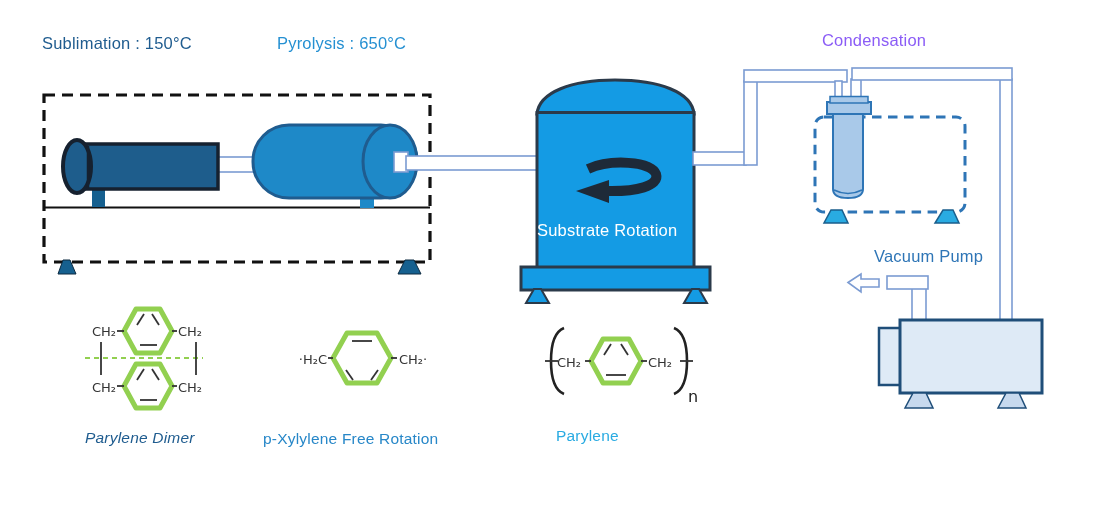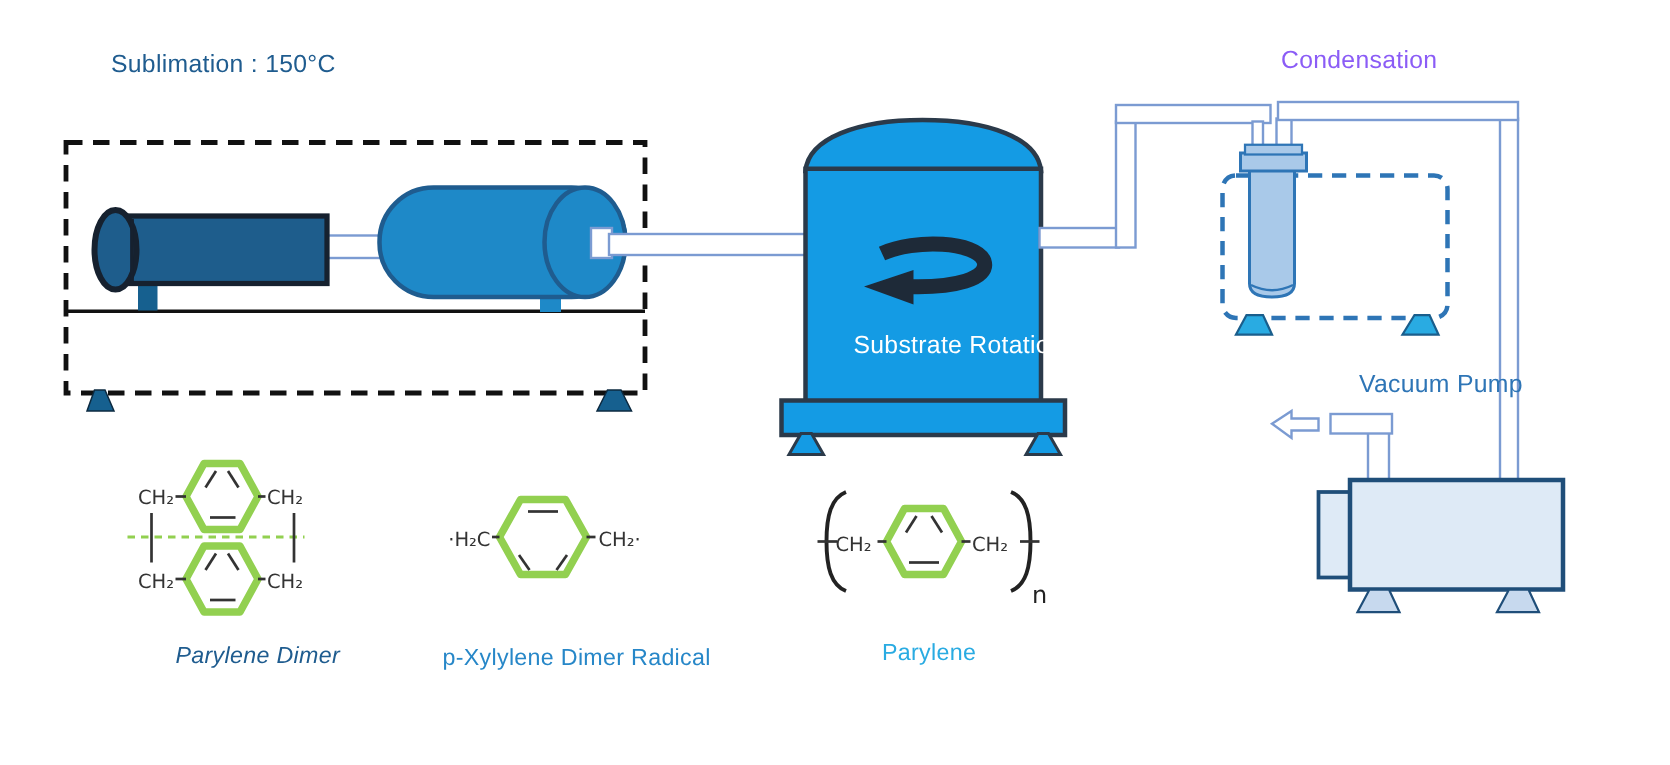--- a/index.html
+++ b/index.html
@@ -1,18 +1,18 @@
 <!DOCTYPE html>
 <html><head>
 <meta charset="utf-8">
 <style>
   html,body{margin:0;padding:0;background:#fff;}
   #stage{position:relative;width:1113px;height:510px;background:#fff;overflow:hidden;
          font-family:"Liberation Sans","DejaVu Sans",sans-serif;}
-  .lbl{position:absolute;white-space:nowrap;font-size:16.5px;letter-spacing:.2px;margin-left:32px;}
+  .lbl{position:absolute;white-space:nowrap;font-size:16.5px;letter-spacing:.2px;}
   .lbl-sub{left:42px;top:34px;color:#1F5C8F;}
   .lbl-pyr{left:277px;top:34px;color:#2590D2;}
   .lbl-dep{left:477px;top:31px;color:#29ABE2;}
   .lbl-con{left:822px;top:31px;color:#8b5cf6;}
   .lbl-vac{left:874px;top:247px;color:#2E75B6;text-align:right;}
   .lbl-rot{left:537px;top:221px;width:138px;text-align:center;color:#fff;font-size:16.5px;}
   .lbl-dimer{left:85px;top:429px;color:#1F5C8F;font-size:15.5px;font-style:italic;}
   .lbl-rad{left:263px;top:430px;color:#2787C8;font-size:15.5px;}
   .lbl-par{left:556px;top:427px;color:#29ABE2;font-size:15.5px;}
   svg{position:absolute;left:0;top:0;}
@@ -133,20 +133,21 @@
     <line x1="606" y1="375" x2="626" y2="375" class="bond"></line>
     <line x1="585" y1="361" x2="591" y2="361" class="bond"></line>
     <line x1="641" y1="361" x2="647" y2="361" class="bond"></line>
     <text x="557" y="367" class="chem">CH₂</text>
     <text x="648" y="367" class="chem">CH₂</text>
     <text x="688" y="402" class="chem-n">n</text>
   </g>
 </svg>
 
 <span class="lbl lbl-sub">Sublimation : 150°C</span>
+<span class="lbl lbl-pyr">Pyrolysis : 650°C</span>
 <span class="lbl lbl-con">Condensation</span>
 <span class="lbl lbl-vac">Vacuum Pump</span>
 <span class="lbl lbl-rot">Substrate Rotation</span>
 <span class="lbl lbl-dimer">Parylene Dimer</span>
-<span class="lbl lbl-rad">p-Xylylene Dimer Radical</span>
+<span class="lbl lbl-rad">p-Xylylene Free Rotation</span>
 <span class="lbl lbl-par">Parylene</span>
 
 </div>
 
 </body></html>

